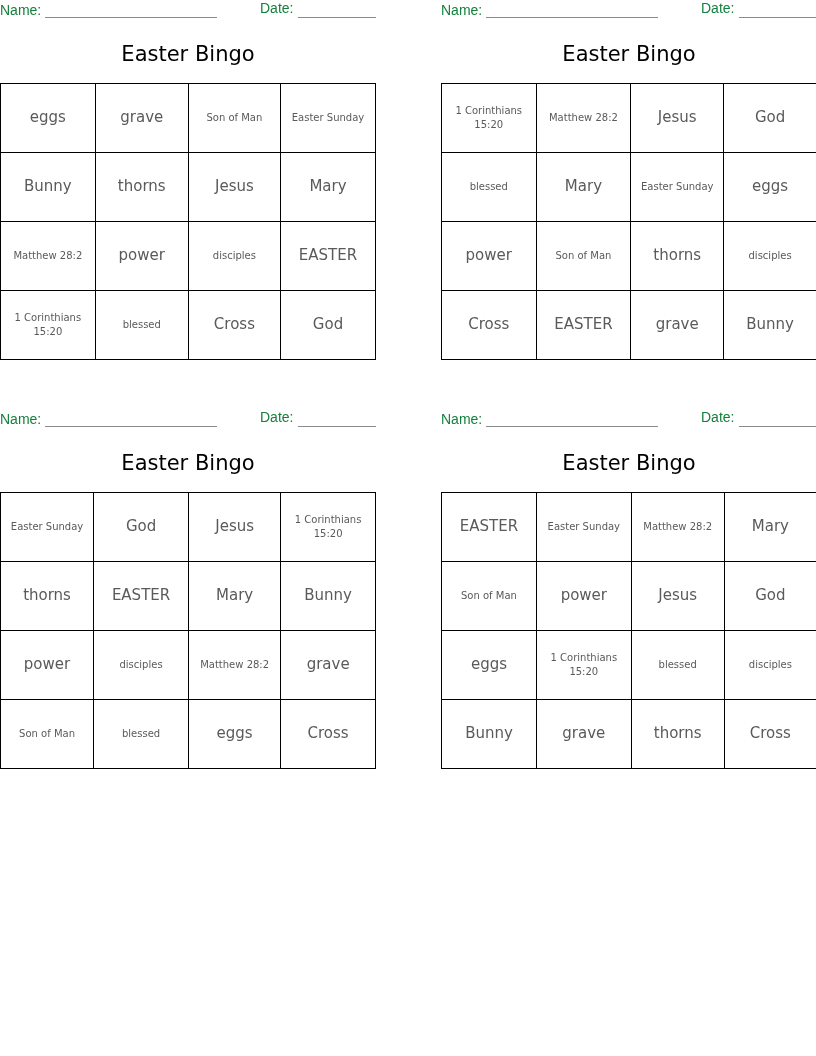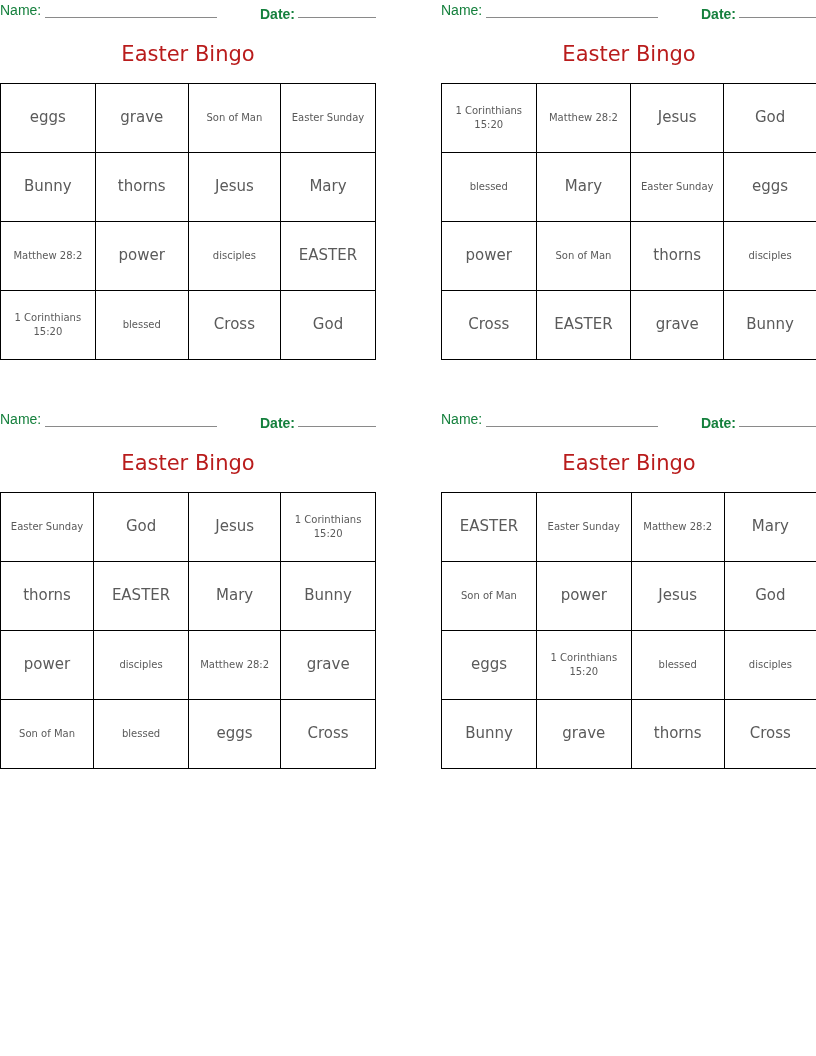--- a/index.html
+++ b/index.html
@@ -4,25 +4,25 @@
   <style>
     html, body { margin: 0; padding: 0; background: #ffffff; }
     body { width: 816px; height: 1056px; position: relative; overflow: hidden; }
     .card { position: absolute; width: 376px; }
     .header-line {
       position: absolute; top: 0; left: 0; width: 376px; height: 20px;
       font-family: "Liberation Sans", sans-serif; font-size: 14px; color: #15803d;
     }
     .name-label { position: absolute; left: 0; top: 2px; }
     .name-line { position: absolute; left: 45px; top: 17px; width: 172px; border-bottom: 1px solid #8a8a8a; }
-    .date-label { position: absolute; left: 260px; top: 6px; font-weight: bold; }
+    .date-label { position: absolute; left: 260px; top: 0; }
     .date-line { position: absolute; left: 298px; top: 17px; width: 78px; border-bottom: 1px solid #8a8a8a; }
     .title {
       position: absolute; top: 42px; left: 0; width: 376px; text-align: center;
-      font-family: "DejaVu Sans", sans-serif; font-size: 21px; color: #b91c1c;
+      font-family: "DejaVu Sans", sans-serif; font-size: 21px; color: #000000;
     }
     .grid {
       position: absolute; top: 83px; left: 0;
       border-collapse: collapse; table-layout: fixed;
     }
     .grid td {
       border: 1.5px solid #000000;
       width: 92px; height: 68px;
       text-align: center; vertical-align: middle;
       font-family: "DejaVu Sans", sans-serif; color: #5a5a5a;

